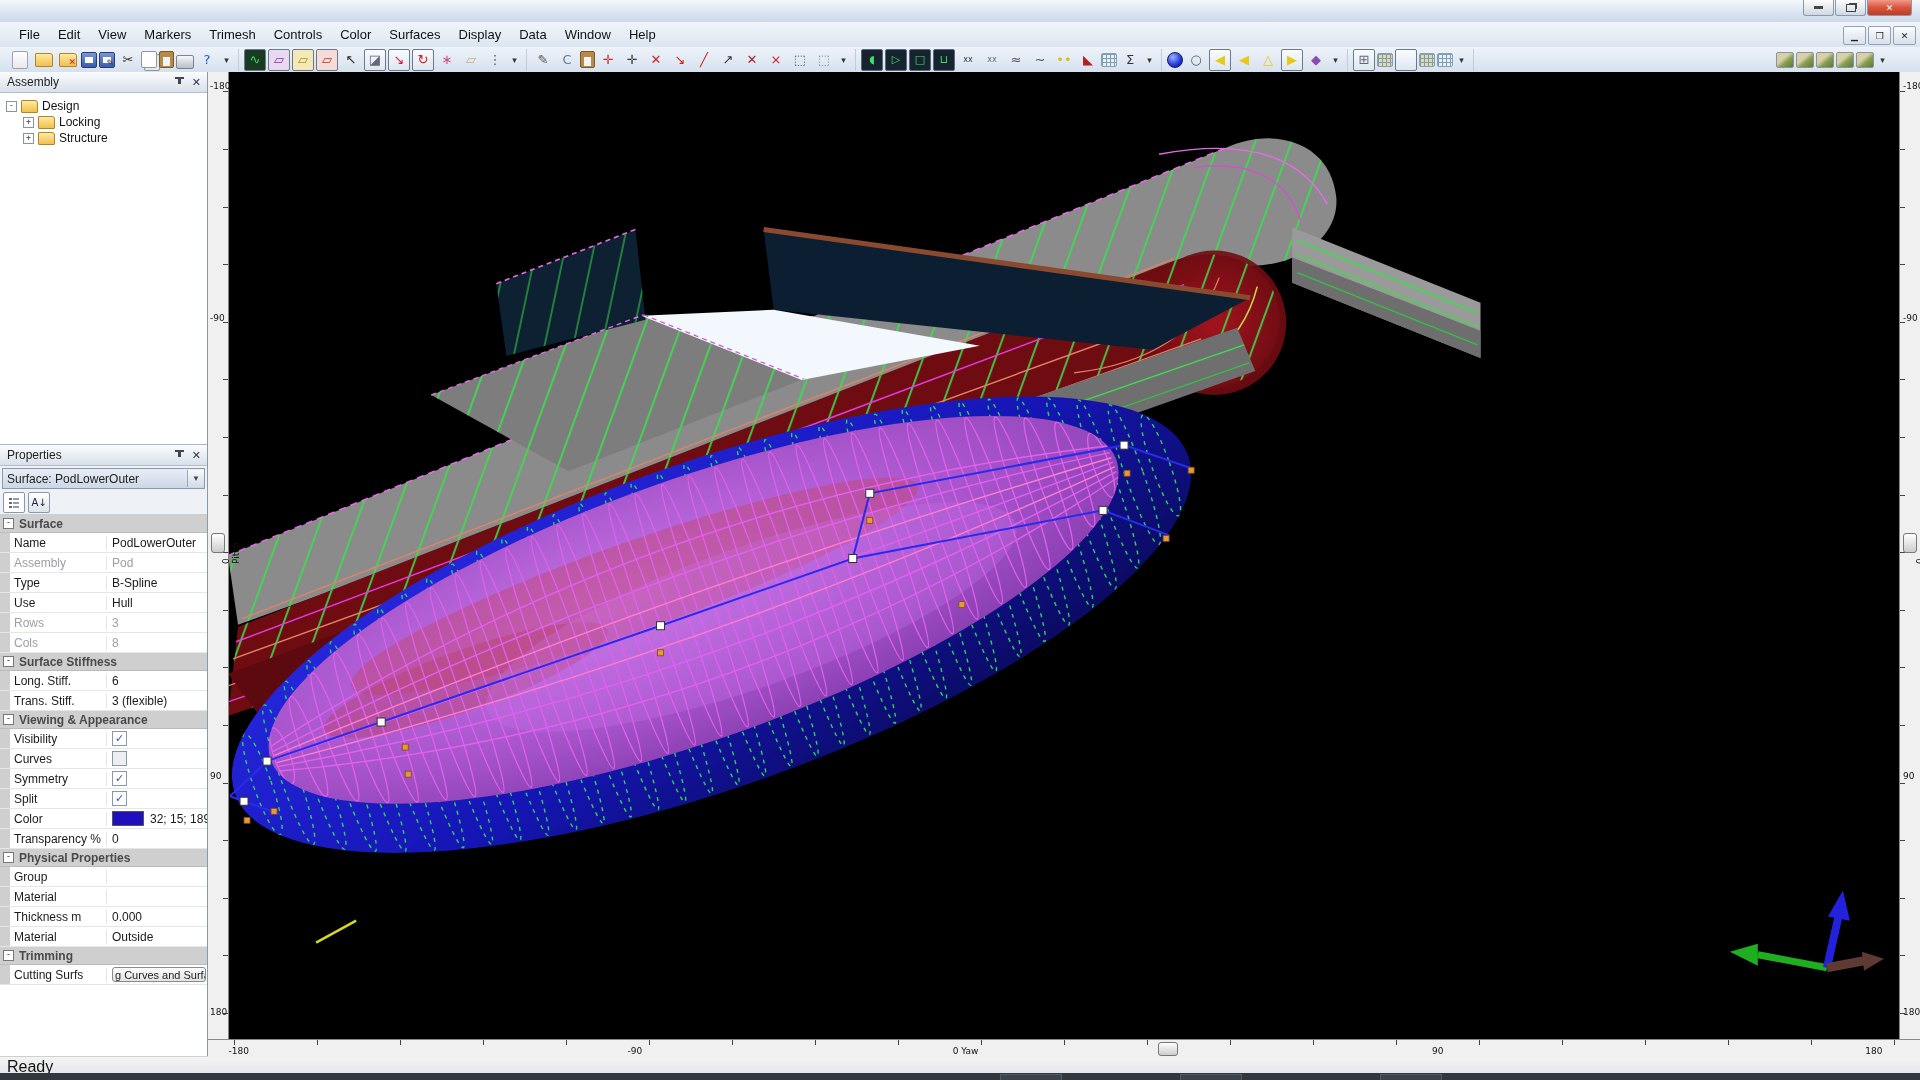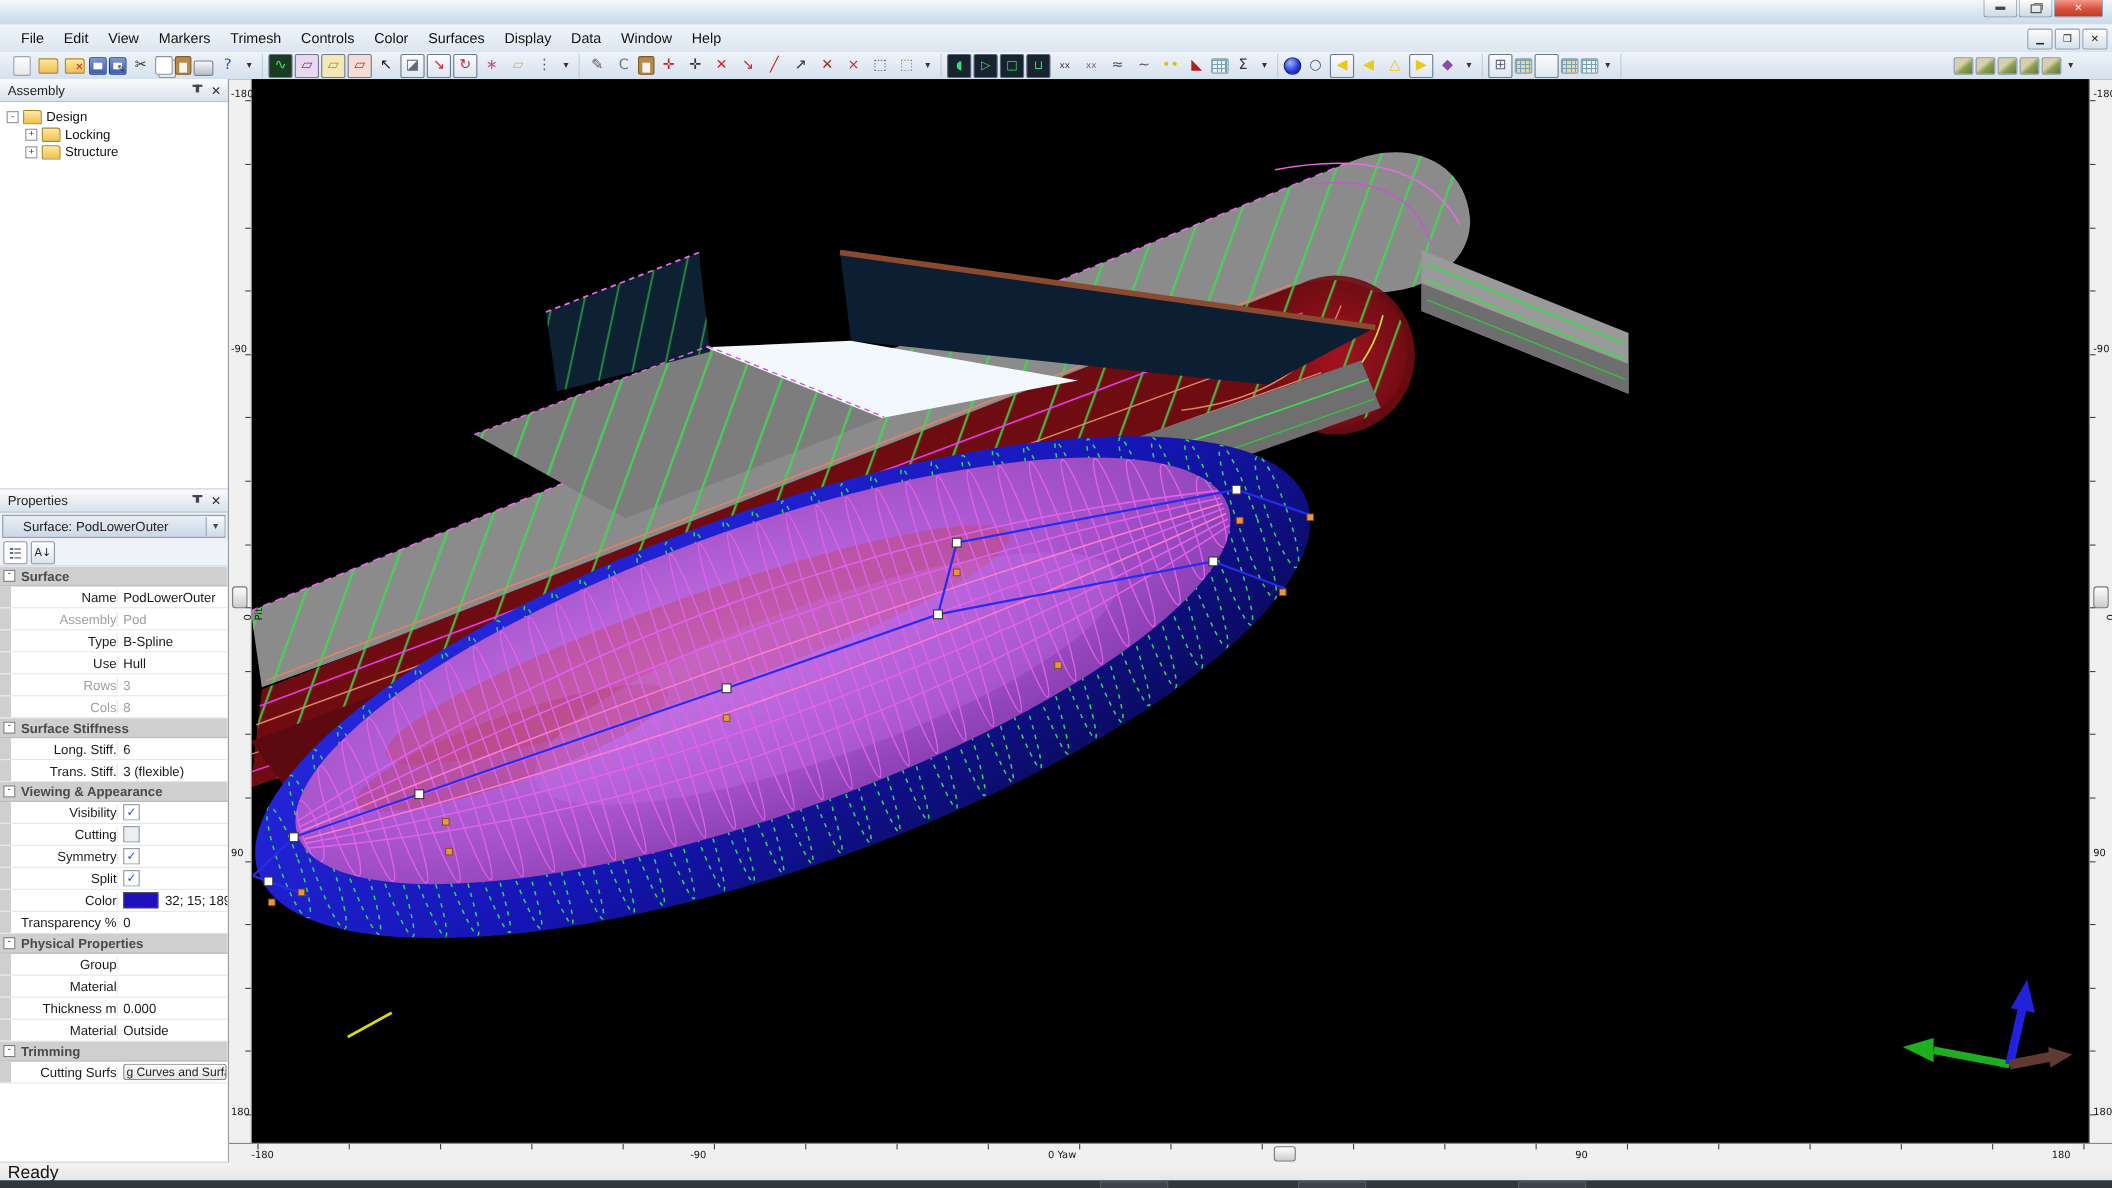--- a/index.html
+++ b/index.html
@@ -66,36 +66,36 @@
   .dockbody{flex:1;background:#fff;overflow:hidden;}
 
   
   .treerow{display:flex;align-items:center;height:16px;font-size:12px;color:#111;}
   .expander{width:9px;height:9px;border:1px solid #8a94a0;background:#fff;font-size:8px;line-height:7px;text-align:center;color:#333;margin-right:4px;flex:none;font-family:"DejaVu Sans Mono",monospace;}
   .foldericon{width:15px;height:11px;background:linear-gradient(#ffe9a0,#f0c050);border:1px solid #a88828;border-radius:1px 3px 1px 1px;margin-right:4px;flex:none;}
 
   
   #prop-selector{margin:2px 2px;height:19px;border:1px solid #8a98a8;background:linear-gradient(#e8eef6,#ccd7e6);
     display:flex;align-items:center;font-size:12px;color:#222;}
-  #prop-selector .seltext{flex:1;padding-left:18px;}
+  #prop-selector .seltext{flex:1;padding-left:4px;}
   #prop-selector .selbtn{width:16px;height:17px;border-left:1px solid #9aa8b8;background:linear-gradient(#f6f9fc,#d2dce8);
     display:flex;align-items:center;justify-content:center;font-size:8px;color:#445;}
   #prop-toolbar{height:23px;display:flex;align-items:center;padding-left:3px;background:#eef1f5;border-bottom:1px solid #c8d0da;}
   .ptb{width:20px;height:19px;display:flex;align-items:center;justify-content:center;font-size:10px;color:#223;
     border:1px solid #8a98a8;background:linear-gradient(#fff,#dde4ec);margin-right:3px;border-radius:2px;font-family:"DejaVu Sans",sans-serif;}
   .ptb.cat{background:#fff;}
   .ptb.cat::before{content:"";width:10px;height:10px;background:
       repeating-linear-gradient(to bottom,#667 0 2px,transparent 2px 4px) left/3px 100% no-repeat,
       repeating-linear-gradient(to bottom,#99a 0 2px,transparent 2px 4px) right/6px 100% no-repeat;}
   #propgrid{background:#fff;font-size:12px;color:#1a1a1a;overflow:hidden;flex:1;}
   .psec{display:flex;align-items:center;height:17px;background:#cfcfcf;border-bottom:1px solid #bbb;font-weight:bold;color:#4a4a4a;}
   .psec .secbox{width:9px;height:9px;border:1px solid #777;background:#fff;margin:0 5px 0 3px;font-size:9px;line-height:7px;text-align:center;font-weight:normal;color:#333;font-family:"DejaVu Sans Mono",monospace;}
   .prow{display:flex;align-items:center;height:19px;border-bottom:1px solid #e6e6e6;}
   .pgut{width:10px;align-self:stretch;background:#cfcfcf;flex:none;}
-  .plabel{width:92px;flex:none;padding-left:4px;border-right:1px solid #e6e6e6;white-space:nowrap;overflow:visible;text-align:right;}
+  .plabel{width:92px;flex:none;padding-left:4px;border-right:1px solid #e6e6e6;white-space:nowrap;overflow:visible;}
   .pval{flex:1;padding-left:5px;display:flex;align-items:center;white-space:nowrap;overflow:hidden;}
   .dim{color:#9aa0a6;}
   .chk{width:13px;height:13px;border:1px solid #8a98a8;background:#fff;display:flex;align-items:center;justify-content:center;
     font-size:11px;color:#2a50c8;font-family:"DejaVu Sans",sans-serif;}
   .chk.off{background:#eceff2;}
   .swatch{width:30px;height:13px;border:1px solid #555;margin-right:6px;flex:none;}
   .trimbtn{margin-left:auto;margin-right:1px;max-width:96px;height:15px;border:1px solid #8a8a8a;border-radius:3px;
     background:linear-gradient(#fcfcfc,#e4e4e4);font-size:11px;color:#222;padding:0 2px;overflow:hidden;white-space:nowrap;}
 
   
@@ -348,21 +348,21 @@
             </div>
             <div class="prow">
               <span class="pgut"></span>
               <span class="plabel">Visibility</span>
               <span class="pval">
                 <span class="chk">✓</span>
               </span>
             </div>
             <div class="prow">
               <span class="pgut"></span>
-              <span class="plabel">Cutting</span>
+              <span class="plabel">Curves</span>
               <span class="pval">
                 <span class="chk off"></span>
               </span>
             </div>
             <div class="prow">
               <span class="pgut"></span>
               <span class="plabel">Symmetry</span>
               <span class="pval">
                 <span class="chk">✓</span>
               </span>

